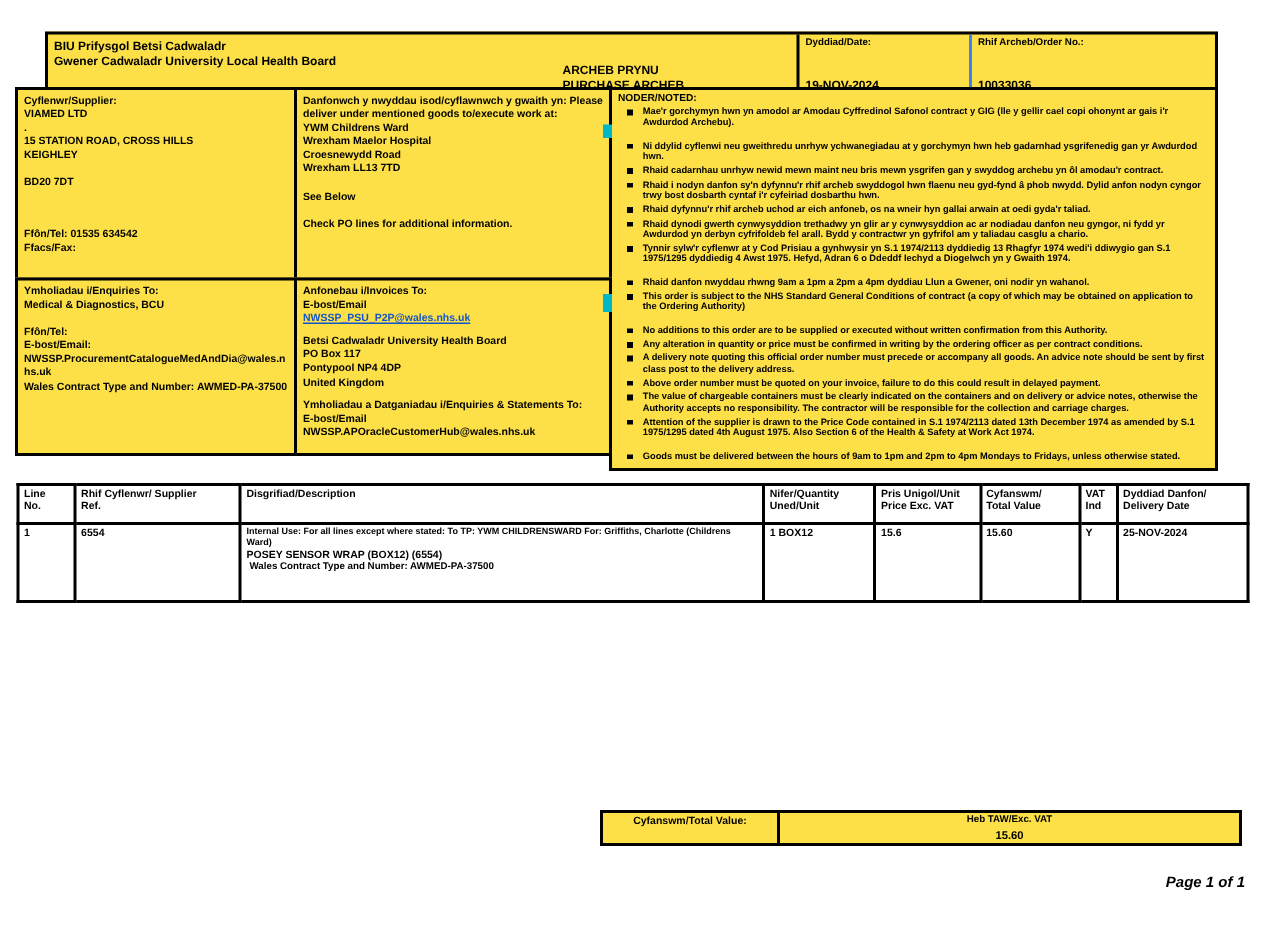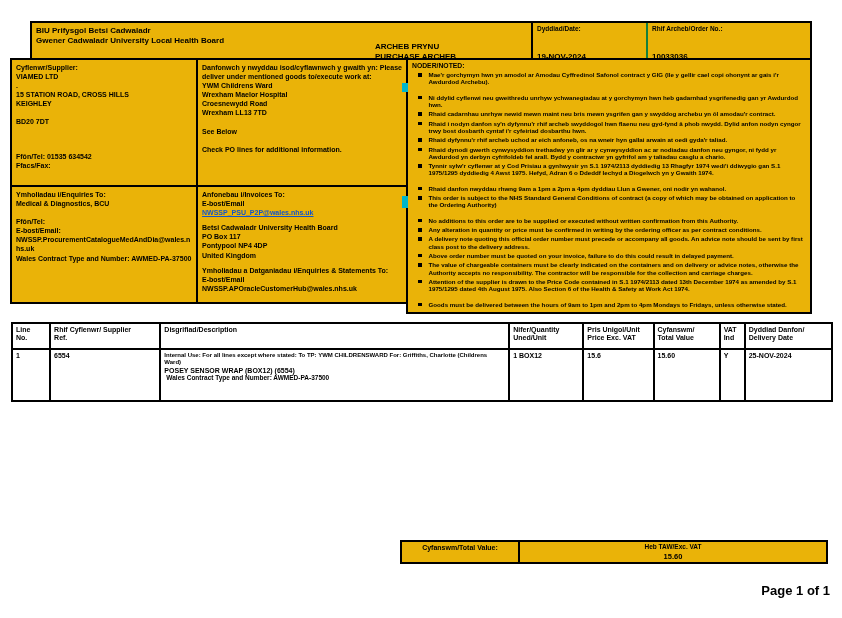--- a/index.html
+++ b/index.html
@@ -2,27 +2,27 @@
 <html style="--link: #1155cc; --marker: #00b6cb;"><head>
 <meta charset="utf-8">
 <style>
   * { margin:0; padding:0; box-sizing:border-box; }
   html,body { background:#e8e8e8; }
   .page {
     position:relative; width:842px; height:618px; background:#ffffff;
     font-family:"Liberation Sans", sans-serif; font-weight:bold; color:#000;
     overflow:hidden;
   }
-  .box { position:absolute; border:2px solid #000; background:#eab308; }
+  .box { position:absolute; border:2px solid #000; background:#fde047; }
   
   .hdr { left:30px; top:21px; width:782px; height:39px; display:flex; }
   .hdr-title { flex:1; padding:3px 4px; font-size:8px; line-height:1.3; }
   .hdr-po { width:160px; padding:3px 4px; font-size:8px; line-height:1.3;margin-top:16px; }
   .hdr-date { width:115px; border-left:2px solid #000; padding:2px 4px; }
-  .hdr-ord { width:164px; border-left:2px solid #15803d; padding:2px 4px; }
+  .hdr-ord { width:164px; border-left:2px solid #3b82f6; padding:2px 4px; }
   .lbl-sm { font-size:6.5px; }
   .val-md { font-size:8px; margin-top:20px; }
   
   .supplier { left:10px; top:58px; width:188px; height:129px; padding:3px 4px; font-size:7px; line-height:1.3; display:flex; flex-direction:column; }
   .deliver  { left:196px; top:58px; width:212px; height:129px; padding:3px 4px; font-size:7px; line-height:1.3; }
   .notes    { left:406px; top:58px; width:406px; height:256px; padding:2px 4px; }
   .enquiries{ left:10px; top:185px; width:188px; height:119px; padding:3px 4px; font-size:7px; line-height:1.3; }
   .invoices { left:196px; top:185px; width:212px; height:119px; padding:3px 4px; font-size:7px; line-height:1.3; }
   .ln { min-height:9px; word-break:break-all; }
   .gap6 { height:6px; } .gap9 { height:9px; }
@@ -42,21 +42,21 @@
   td.pad-top { padding-top:15px; }
   .desc-int { font-size:6px; line-height:1.15; }
   .desc-item { font-size:7px; margin-top:1px; }
   .desc-contract { font-size:6.5px; padding-left:2px; }
   
   .totals { left:400px; top:540px; width:428px; height:24px; display:flex; }
   .tot-label { width:118px; border-right:2px solid #000; font-size:7px; display:flex; align-items:flex-start; justify-content:center; padding-top:2px; }
   .tot-val { flex:1; text-align:center; font-size:6.5px; line-height:1.35; padding-top:1px; }
   .tot-amount { font-size:7.5px; }
   
-  .pagefoot { position:absolute; right:12px; top:583px; font-size:13px; }
+  .pagefoot { position:absolute; right:12px; top:583px; font-size:10px;font-style:italic; }
   
   .cyan-mark { position:absolute; width:6px; background:var(--marker,#00b6cb); }
   .cm1 { left:402px; top:83px; height:9px; }
   .cm2 { left:402px; top:196px; height:12px; }
 </style>
 </head>
 <body>
 
 <div class="page">
 

